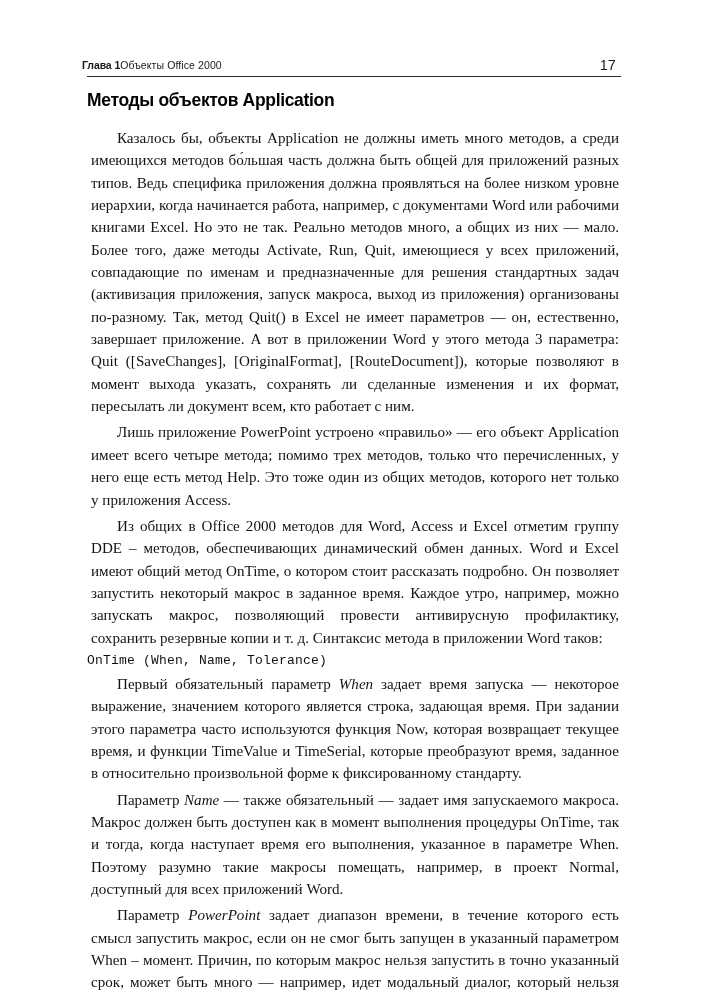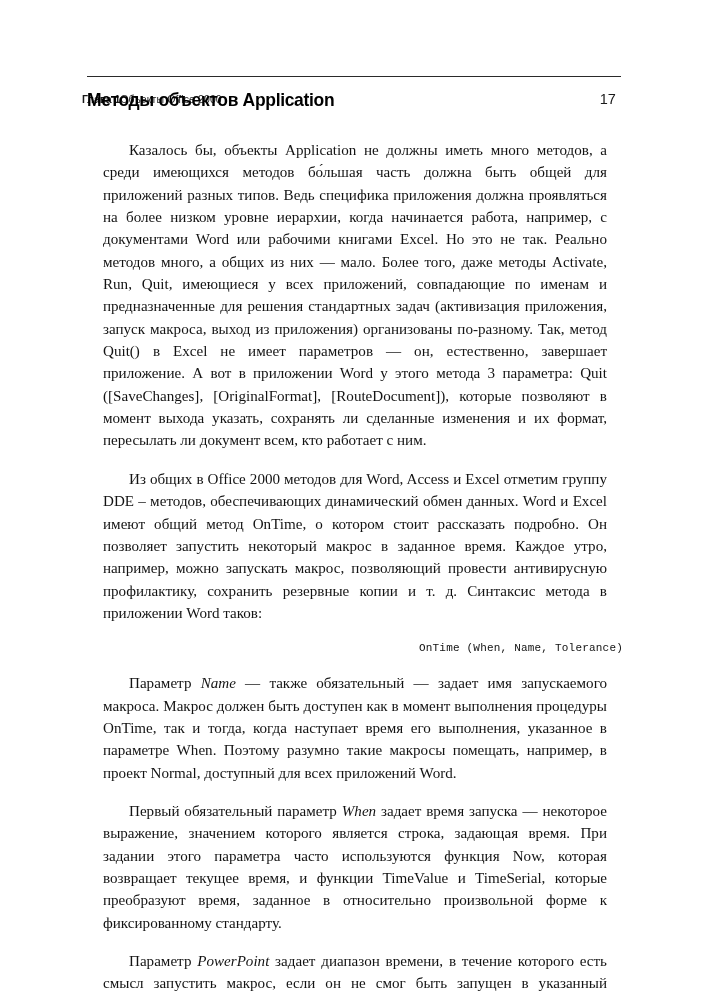--- a/index.html
+++ b/index.html
@@ -52,21 +52,20 @@
   .runhead-title {
     font-weight: normal;
     font-size: 10.5px;
   }
   .runhead-pageno {
     font-size: 14.5px;
     font-weight: normal;
     line-height: 1;
     position: relative;
     top: 1px;
-    margin-top: 34px;
   }
   .runhead-rule {
     position: absolute;
     left: 87px;
     top: 76px;
     width: 534px;
     height: 1px;
     background: #2a2a2a;
   }
 
@@ -93,37 +92,37 @@
     left: 87px;
     top: 123px;
     width: 536px;
     font-size: 15.1px;
     line-height: 22.35px;
     text-align: justify;
     text-justify: inter-word;
     color: #131313;
   }
   .body p {
-    margin: 16px;
+    margin: 4px;
     text-indent: 26px;
     hyphens: manual;
   }
   .body i {
     font-style: italic;
   }
 
   
   .codeline {
     margin: 4px 0 3px 0 !important;
     text-indent: 0 !important;
     font-family: "Liberation Mono", "DejaVu Sans Mono", monospace;
-    font-size: 11px;
+    font-size: 13px;
     line-height: 16px;
     letter-spacing: 0.2px;
-    text-align: right;
+    text-align: left;
     color: #111111;
   }
 </style>
 </head>
 <body>
 
 <div class="page">
 
   <div class="runhead">
     <div class="runhead-left">
@@ -131,21 +130,22 @@
       <span class="runhead-title">Объекты Office 2000</span>
     </div>
     <span class="runhead-pageno">17</span>
   </div>
   <div class="runhead-rule"></div>
 
   <h1 class="h1">Методы объектов Application</h1>
 
   <div class="body">
     <p class="para">Казалось бы, объекты Application не должны иметь много методов, а среди имеющихся методов бо́льшая часть должна быть общей для приложений разных типов. Ведь специфика приложения должна проявляться на более низком уровне иерархии, когда начинается работа, например, с документами Word или рабочими книгами Excel. Но это не так. Реально методов много, а общих из них — мало. Более того, даже методы Activate, Run, Quit, имеющиеся у всех приложений, совпадающие по именам и предназначенные для решения стандартных задач (активизация приложения, запуск макроса, выход из приложения) организованы по-разному. Так, метод Quit() в Excel не имеет параметров — он, естественно, завершает приложение. А вот в приложении Word у этого метода 3 параметра: Quit ([SaveChanges], [OriginalFormat], [RouteDocument]), которые позволяют в момент выхода указать, сохранять ли сделанные изменения и их формат, пересылать ли документ всем, кто работает с ним.</p>
+    <p class="para">Лишь приложение PowerPoint устроено «правильо» — его объект Application имеет всего четыре метода; помимо трех методов, только что перечисленных, у него еще есть метод Help. Это тоже один из общих методов, которого нет только у приложения Access.</p>
     <p class="para">Из общих в Office 2000 методов для Word, Access и Excel отметим группу DDE – методов, обеспечивающих динамический обмен данных. Word и Excel имеют общий метод OnTime, о котором стоит рассказать подробно. Он позволяет запустить некоторый макрос в заданное время. Каждое утро, например, можно запускать макрос, позволяющий провести антивирусную профилактику, сохранить резервные копии и т. д. Синтаксис метода в приложении Word таков:</p>
     <p class="para codeline">OnTime (When, Name, Tolerance)</p>
+    <p class="para">Первый обязательный параметр <i>When</i> задает время запуска — некоторое выражение, значением которого является строка, задающая время. При задании этого параметра часто используются функция Now, которая возвращает текущее время, и функции TimeValue и TimeSerial, которые преобразуют время, заданное в относительно произвольной форме к фиксированному стандарту.</p>
     <p class="para">Параметр <i>Name</i> — также обязательный — задает имя запускаемого макроса. Макрос должен быть доступен как в момент выполнения процедуры OnTime, так и тогда, когда наступает время его выполнения, указанное в параметре When. Поэтому разумно такие макросы помещать, например, в проект Normal, доступный для всех приложений Word.</p>
-    <p class="para">Первый обязательный параметр <i>When</i> задает время запуска — некоторое выражение, значением которого является строка, задающая время. При задании этого параметра часто используются функция Now, которая возвращает текущее время, и функции TimeValue и TimeSerial, которые преобразуют время, заданное в относительно произвольной форме к фиксированному стандарту.</p>
     <p class="para">Параметр <i>PowerPoint</i> задает диапазон времени, в течение которого есть смысл запустить макрос, если он не смог быть запущен в указанный параметром When – момент. Причин, по которым макрос нельзя запустить в точно указанный срок, может быть много — например, идет модальный диалог, который нельзя прервать до его завершения.</p>
     <p class="para">В приложении Excel у этого метода появился дополнительный, четвертый параметр, но суть метода сохранилась. Первые два параметра сохранили свой смысл, а третий слегка изменился — он задает теперь последний срок запуска макроса. Изменились и ключевые имена параметров, тем не</p>
   </div>
 
 </div>
 
 </body></html>

